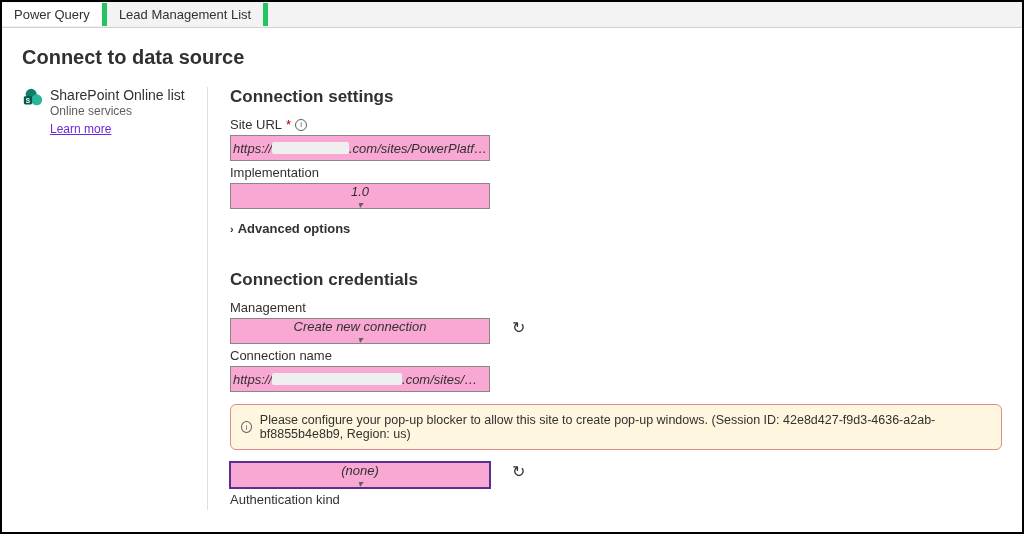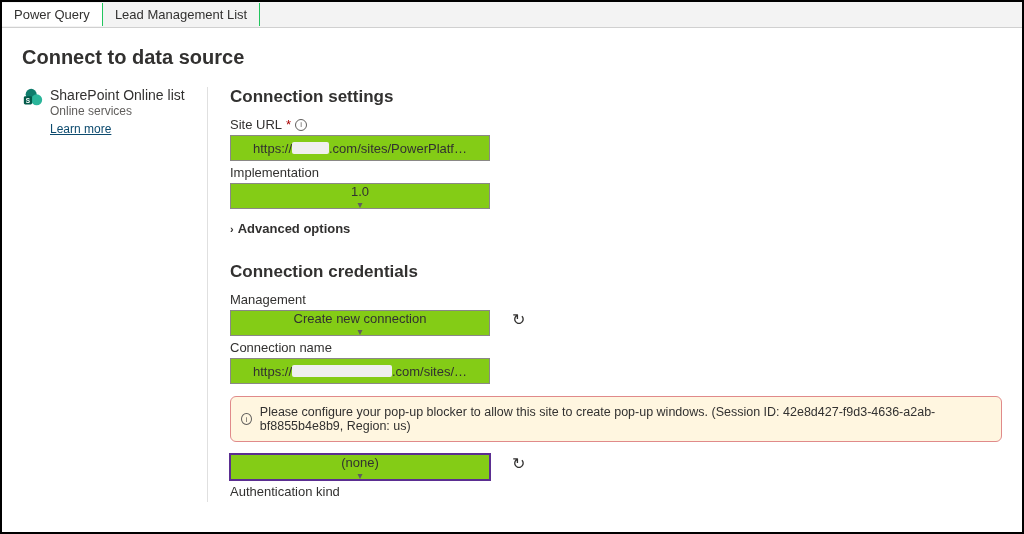--- a/index.html
+++ b/index.html
@@ -1,35 +1,35 @@
 <!DOCTYPE html>
 <html><head>
 <meta charset="utf-8">
 <style>
   * { box-sizing: border-box; margin: 0; padding: 0; font-family: "Segoe UI", Arial, sans-serif; }
   body { width: 1024px; height: 534px; background: #fff; border: 2px solid #000; overflow: hidden; font-size: 13px; color: #323130; }
   .tabbar { display: flex; align-items: center; background: #f3f3f3; border-bottom: 1px solid #d0d0d0; height: 26px; }
-  .tab { padding: 4px 12px; font-size: 13px; color: #323130; border-right: 1px solid #22c55e; }
+  .tab { padding: 4px 12px; font-size: 13px; color: #323130; border-right: 5px solid #22c55e; }
   .tab.active { background: #fff; }
   .page { padding: 18px 20px 10px 20px; }
   .page-title { font-size: 20px; font-weight: 600; margin-bottom: 18px; }
   .cols { display: flex; }
   .leftcol { width: 215px; display: flex; }
   .leftcol .icon { width: 28px; }
   .sp-icon { width: 22px; height: 22px; }
   .ds-name { font-size: 14px; font-weight: 400; }
   .ds-sub { font-size: 12px; color: #605e5c; margin-top: 1px; }
-  .ds-link { color: #0c4a6e; font-size: 12px; text-decoration: underline; cursor: pointer; margin-top: 4px; display: inline-block; }
+  .ds-link { color: #6d28d9; font-size: 12px; text-decoration: underline; cursor: pointer; margin-top: 4px; display: inline-block; }
   .rightcol { border-left: 1px solid #e0e0e0; padding-left: 22px; flex: 1; }
   .section-title { font-size: 17px; font-weight: 600; margin-bottom: 10px; }
-  .section2 { margin-top: 26px; }
+  .section2 { margin-top: 34px; }
   .field-label { font-size: 13px; margin-bottom: 3px; display: flex; align-items: center; gap: 4px; }
   .req { color: #a80000; }
   .info-ic { width: 12px; height: 12px; border: 1px solid #605e5c; border-radius: 50%; display: inline-flex; align-items: center; justify-content: center; font-size: 8px; color: #605e5c; }
-  .text-input, .dropdown { width: 260px; height: 26px; border: 1px solid #8a8886; padding: 0 22px; font-size: 13px; background: #84cc16; display: flex; align-items: center; }
+  .text-input, .dropdown { width: 260px; height: 26px; border: 1px solid #8a8886; padding: 0 2px; font-size: 13px; background: #f9a8d4; display: flex; align-items: center; font-style: italic; }
   .dropdown { justify-content: space-between; cursor: pointer; flex-direction: column; }
   .dropdown .chev { font-size: 10px; color: #605e5c; }
   .dropdown.hl { outline: 2px solid #5b2e91; outline-offset: -1px; }
   .row { display: flex; gap: 22px; }
   .refresh { cursor: pointer; font-size: 16px; color: #323130; }
   .adv { font-size: 13px; font-weight: 600; margin-top: 12px; cursor: pointer; }
   .adv .chev { font-size: 11px; margin-right: 4px; display:inline-block; transform: rotate(0deg); }
   .gap { margin-top: 4px; }
   .alert { display: flex; align-items: center; gap: 8px; background: #fff6e0; border: 1px solid #e08a8a; border-radius: 6px; padding: 8px 10px; margin: 12px 0; font-size: 12.5px; width: 772px; }
   .alert .info-ic { border-color: #605e5c; }

